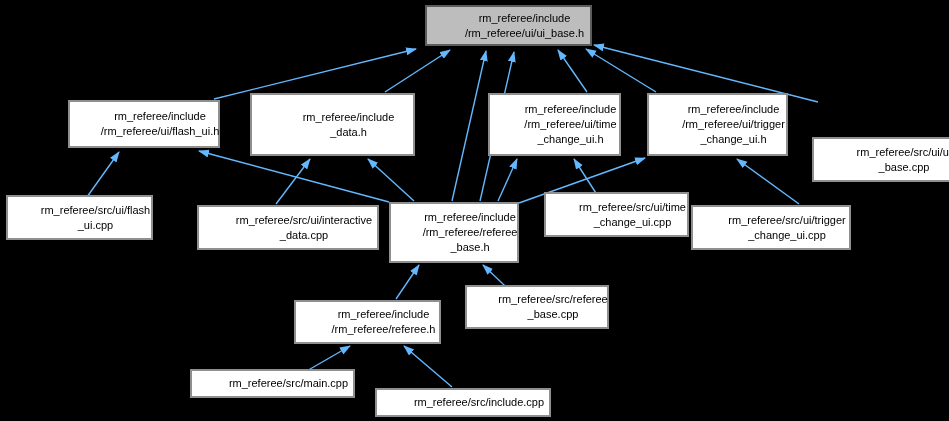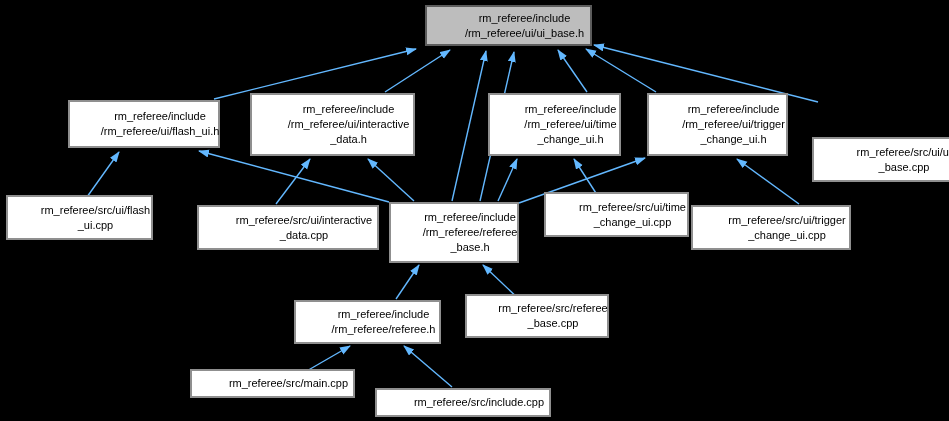--- a/index.html
+++ b/index.html
@@ -51,21 +51,20 @@
     <span>/rm_referee/ui/ui_base.h</span>
   </div>
 
   <div class="node" style="left:68px;top:100px;width:152px;height:48px;">
     <span>rm_referee/include</span>
     <span>/rm_referee/ui/flash_ui.h</span>
   </div>
 
   <div class="node" style="left:250px;top:93px;width:165px;height:63px;">
     <span>rm_referee/include</span>
-    <span>/rm_referee/ui/interactive</span>
     <span>_data.h</span>
   </div>
 
   <div class="node" style="left:488px;top:93px;width:133px;height:63px;">
     <span>rm_referee/include</span>
     <span>/rm_referee/ui/time</span>
     <span>_change_ui.h</span>
   </div>
 
   <div class="node" style="left:647px;top:93px;width:141px;height:63px;">
@@ -103,21 +102,21 @@
   <div class="node" style="left:691px;top:205px;width:160px;height:45px;">
     <span>rm_referee/src/ui/trigger</span>
     <span>_change_ui.cpp</span>
   </div>
 
   <div class="node" style="left:294px;top:300px;width:147px;height:44px;">
     <span>rm_referee/include</span>
     <span>/rm_referee/referee.h</span>
   </div>
 
-  <div class="node" style="left:465px;top:294px;width:144px;height:44px;justify-content:center;">
+  <div class="node" style="left:465px;top:285px;width:144px;height:44px;justify-content:center;">
     <span>rm_referee/src/referee</span>
     <span>_base.cpp</span>
   </div>
 
   <div class="node" style="left:190px;top:369px;width:165px;height:29px;">
     <span>rm_referee/src/main.cpp</span>
   </div>
 
   <div class="node" style="left:375px;top:388px;width:176px;height:29px;">
     <span>rm_referee/src/include.cpp</span>

